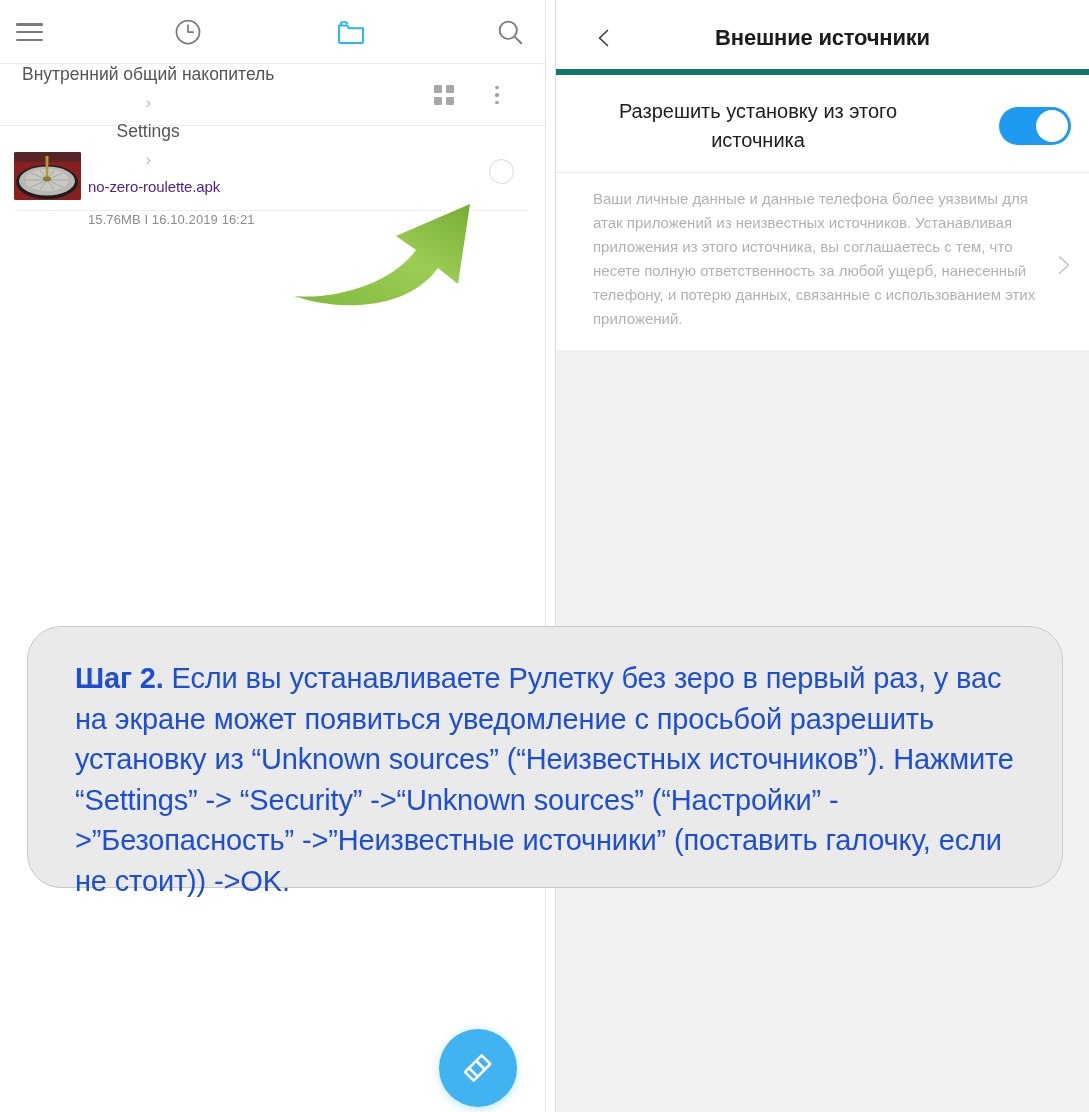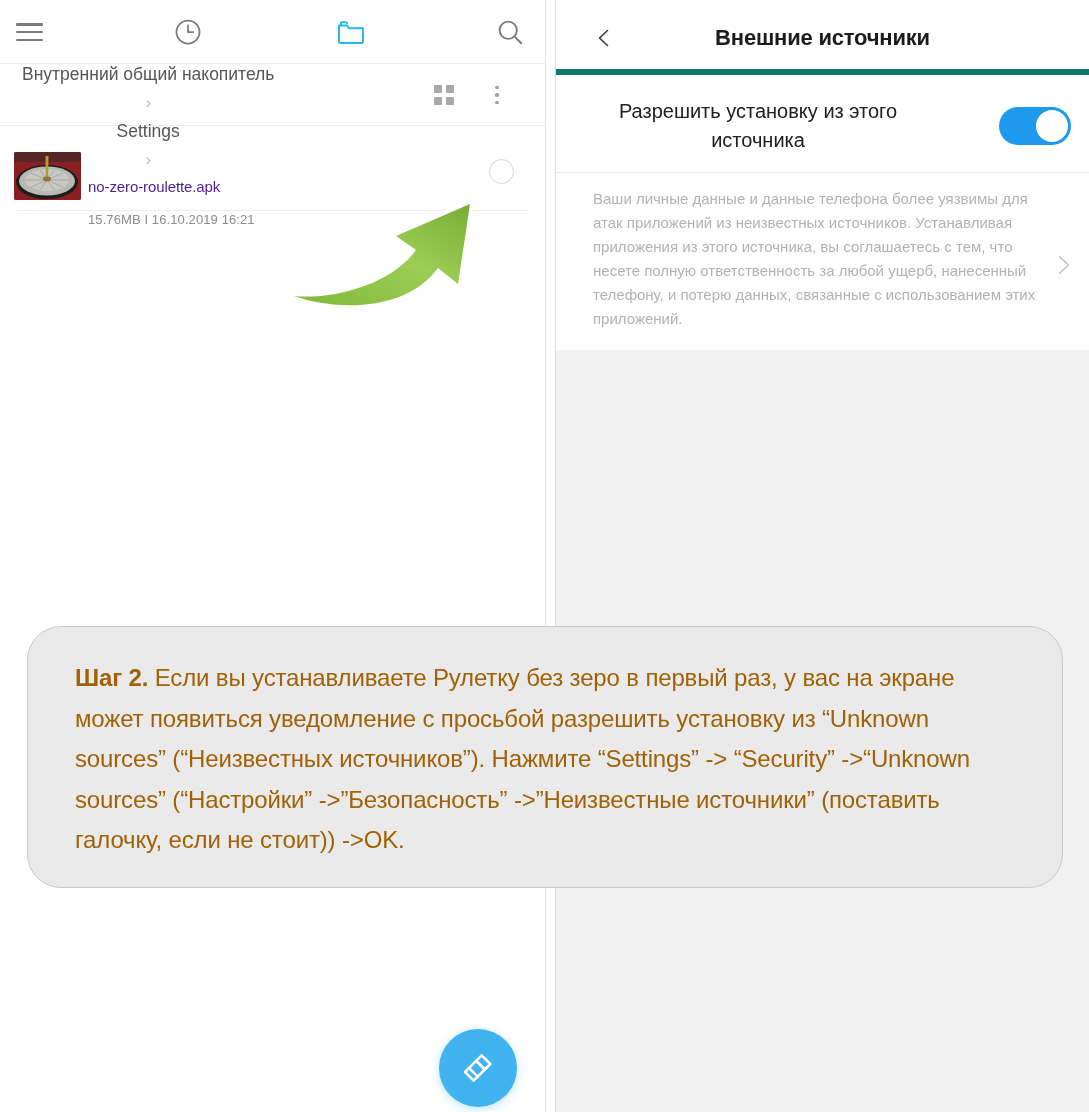--- a/index.html
+++ b/index.html
@@ -140,21 +140,21 @@
     position:absolute; left:494px; top:79px; width:26px; height:26px;
   }
 
   
   #callout {
     position:absolute; left:27px; top:626px; width:1036px; height:262px;
     background:#eaeaea; border:1px solid #c9c9c9; border-radius:34px;
   }
   #callout-text {
     position:absolute; left:47px; top:31px; width:950px;
-    font-size:24px; line-height:40.5px; color:#a16207; letter-spacing:-0.15px;
+    font-size:29px; line-height:40.5px; color:#1d4ed8; letter-spacing:-0.15px;
   }
   #callout-text b { font-weight:bold; }
 </style>
 </head>
 <body>
 
 <div id="root">
 
   <div id="left-panel">
 

